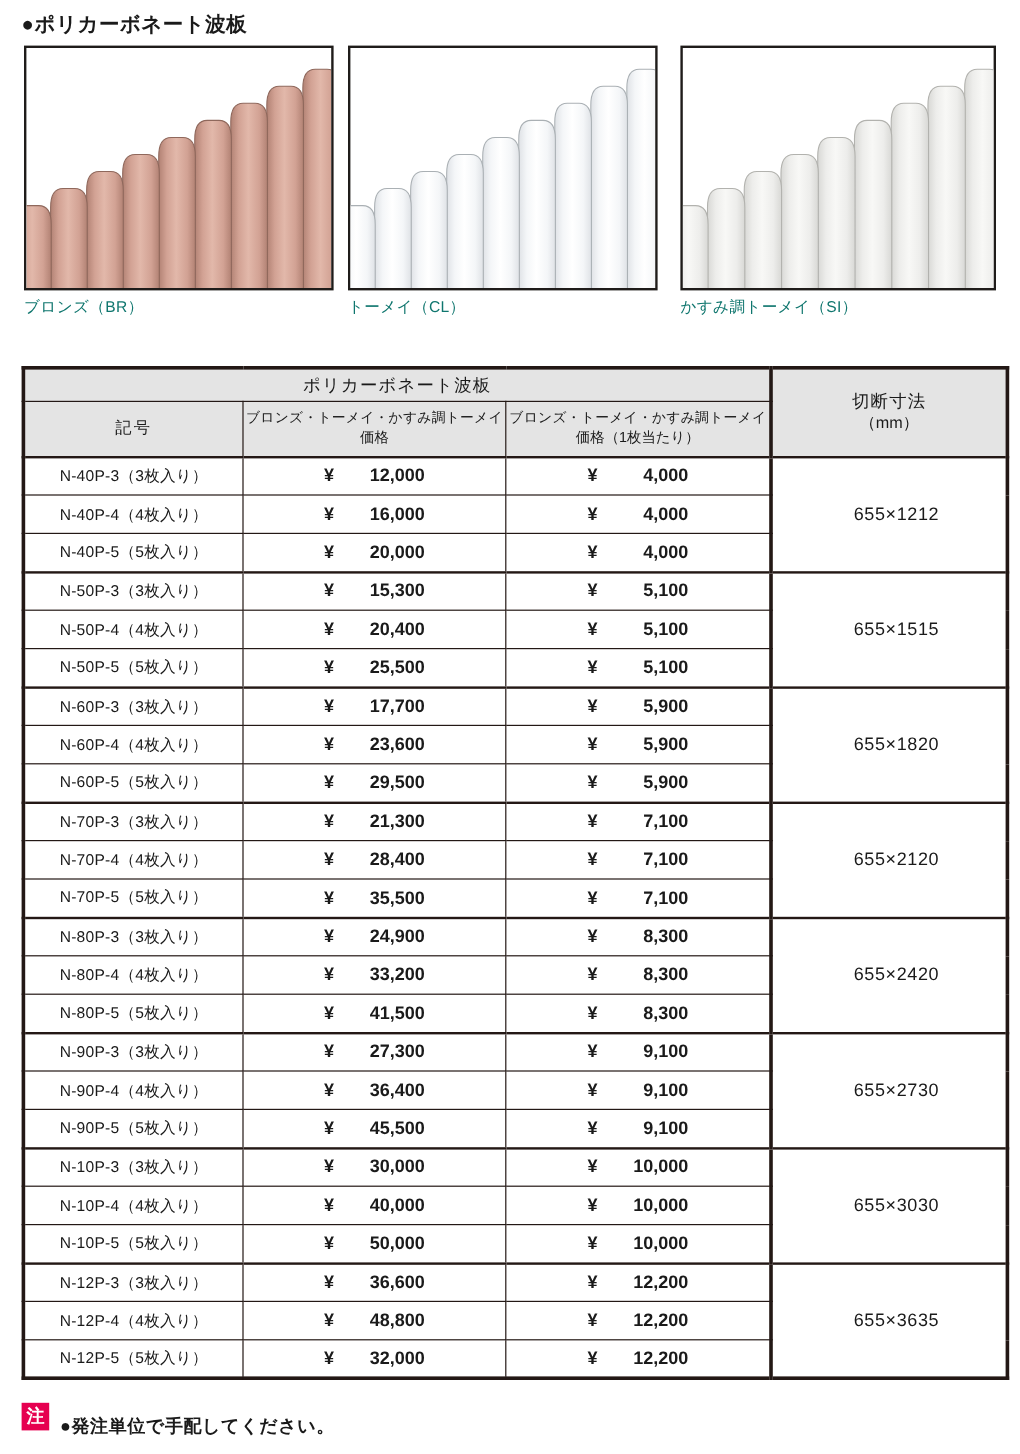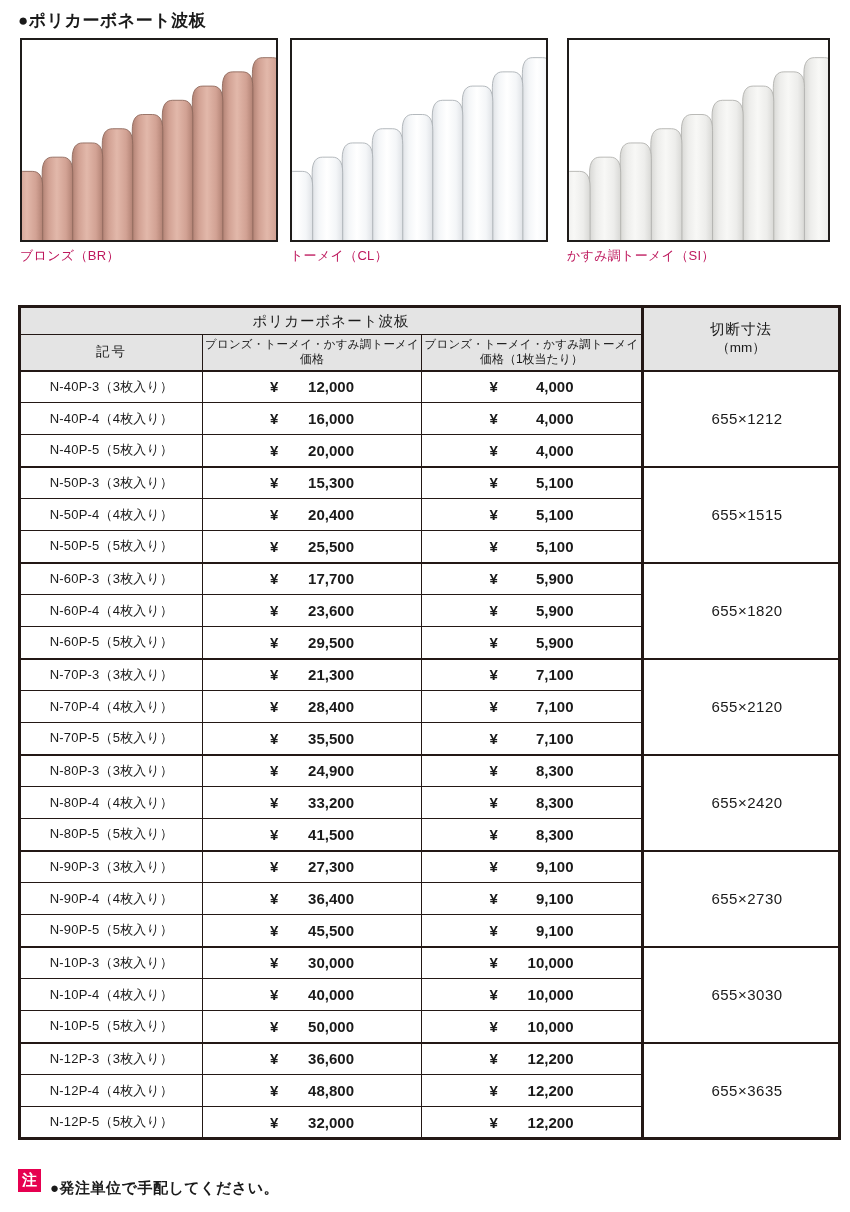--- a/index.html
+++ b/index.html
@@ -10,46 +10,46 @@
   }
   *{box-sizing:border-box; margin:0; padding:0;}
   html,body{background:#fff;}
   body{
     width:850px; height:1212px; position:relative; overflow:hidden;
     font-family:"Liberation Sans","DejaVu Sans",sans-serif;
     color:var(--ink);
   }
   .page-title{
     position:absolute; left:18px; top:9px;
-    font-size:17px; font-weight:bold; letter-spacing:.5px;
+    font-size:17px; font-weight:bold; letter-spacing:.5px;font-family:Liberation Mono, monospace;
   }
   .fig{
     position:absolute; top:38px; width:258px; height:204px;
     border:2px solid #1f1c1a; background:#fff; overflow:hidden;
   }
   .fig svg{display:block; width:100%; height:100%;}
   .fig1{left:20px;} .fig2{left:290px;} .fig3{left:567px; width:263px;}
   .caption{
-    position:absolute; top:247px; font-size:13px; color:#be185d; letter-spacing:.3px;
+    position:absolute; top:247px; font-size:13px; color:#0f766e; letter-spacing:.3px;
   }
   .cap1{left:20px;} .cap2{left:290px;} .cap3{left:567px;}
 
   table.price-table{
     position:absolute; left:18px; top:305px; width:820px;
     border-collapse:collapse; table-layout:fixed;
     border:3px solid var(--border);
   }
   .price-table th,.price-table td{
     border:1px solid var(--border);
     text-align:center; vertical-align:middle;
     font-weight:normal; color:var(--ink);
   }
   .price-table thead th{background:var(--header-bg);}
   .tr-ttl{height:28px;}
-  .tr-sub{height:36px;}
+  .tr-sub{height:46px;}
   .th-title{font-size:14.5px; letter-spacing:1px;}
   .th-code{font-size:13.5px; letter-spacing:2px;}
   .th-price .l1,.th-price .l2{display:block; line-height:1.3;}
   .th-price .l1{font-size:11.5px; letter-spacing:.2px;}
   .th-price .l2{font-size:12px;}
   .th-dim{font-size:14.5px; letter-spacing:1px;}
   .th-dim .l2{display:block; font-size:13.5px; letter-spacing:0;}
   .price-table tbody tr{height:32px;}
   tr.gs td{border-top:2.5px solid var(--border);}
   td.dim,th.dim{border-left:3px solid var(--border);margin-top:48px;}

